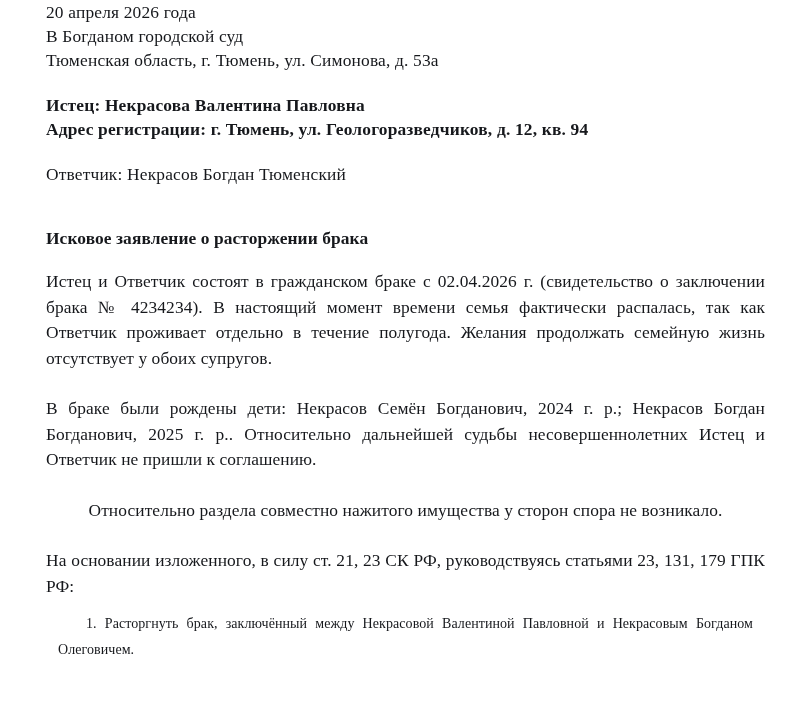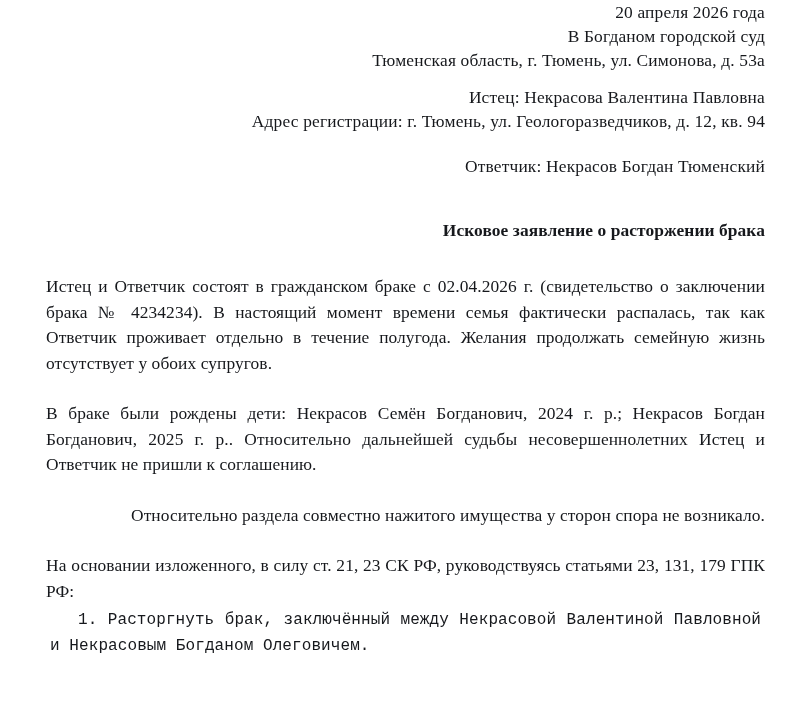--- a/index.html
+++ b/index.html
@@ -25,67 +25,66 @@
   }
   .content {
     position: absolute;
     left: 46px;
     top: 0;
     width: 719px;
   }
 
   
   .header-block {
-    text-align: right;
+    text-align: left;
     font-size: 17.4px;
     line-height: 24px;
     letter-spacing: 0.01em;
   }
   .header-block .hline {
     display: block;
     white-space: nowrap;
   }
-  .block-plaintiff { margin-top: 13px; }
+  .block-plaintiff { margin-top: 21px; font-weight: bold; }
   .block-defendant { margin-top: 21px; }
 
   
   .doc-title {
     margin-top: 41px;
-    text-align: right;
+    text-align: left;
     font-weight: bold;
     font-size: 17.4px;
     line-height: 22px;
     letter-spacing: 0.005em;
   }
 
   
   .para {
     text-align: justify;
     text-justify: inter-word;
     font-size: 17.4px;
     line-height: 25.5px;
     letter-spacing: 0.005em;
     margin: 0;
   }
-  .para-1 { margin-top: 33px; }
+  .para-1 { margin-top: 20px; }
   .para-2 { margin-top: 25px; }
   .para-3 { margin-top: 25px; }
   .para-4 { margin-top: 25px; }
 
-  .para-last-line { text-align: right; }
+  .para-last-line { text-align: center; }
 
   .claim-item {
     text-align: justify;
     text-justify: inter-word;
-    font-size: 16px;
+    font-size: 14px;
     line-height: 25.5px;
     letter-spacing: 0.005em;
-    margin: 4px;
+    margin: 12px;
     text-indent: 28px;
-    font-family: Liberation Mono, monospace;
   }
 </style>
 </head>
 <body>
 
 <div class="page">
   <div class="content">
 
     <div class="header-block block-date">
       <span class="hline">20 апреля 2026 года</span>

